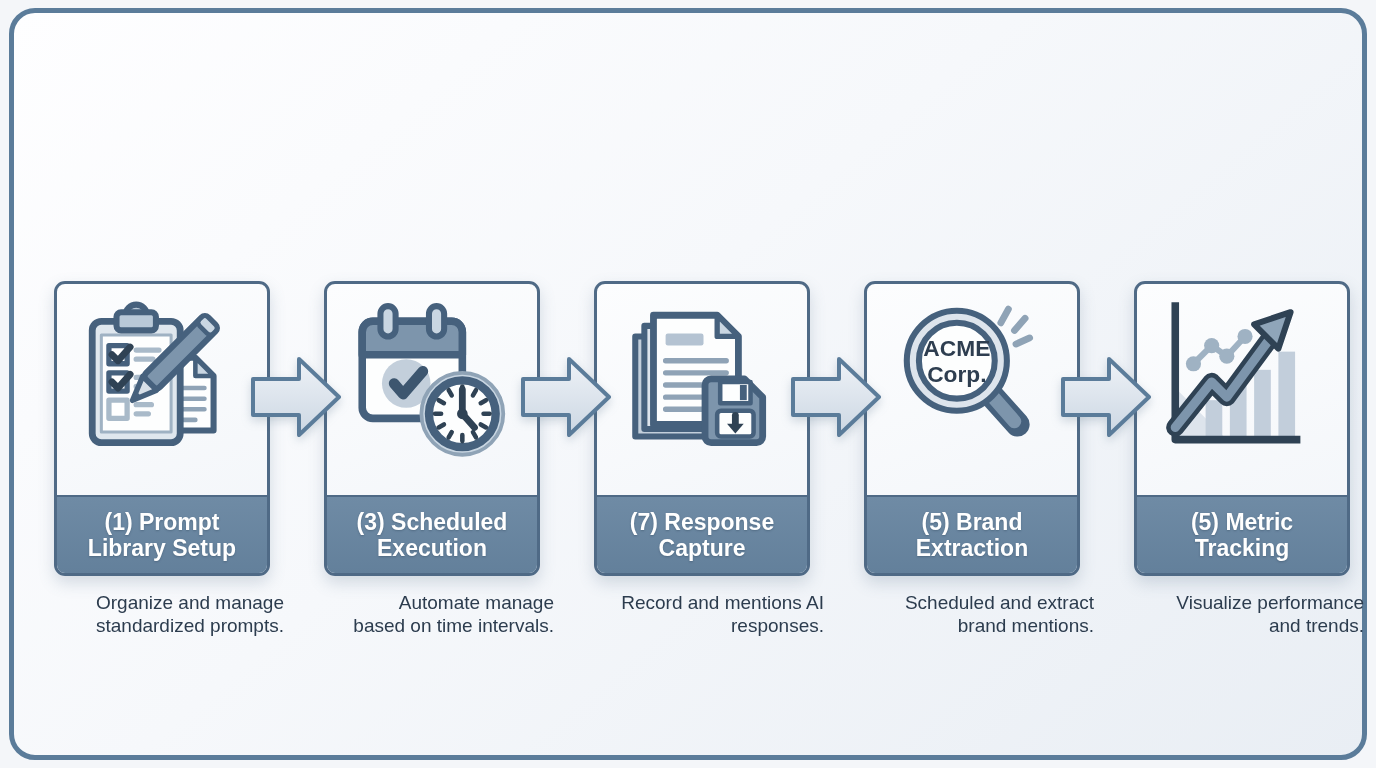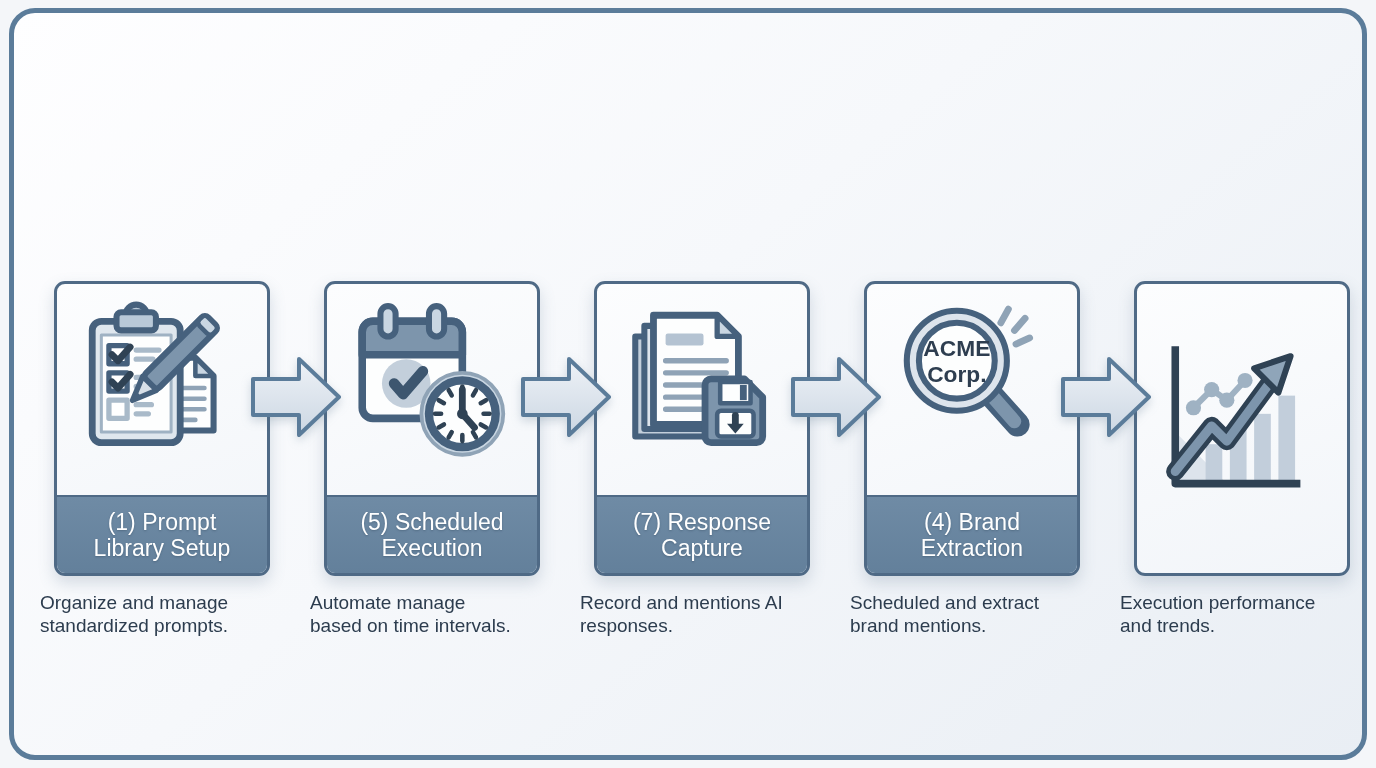--- a/index.html
+++ b/index.html
@@ -47,30 +47,30 @@
     height:78px;
     background:linear-gradient(180deg,#6f8ba5 0%,#63809b 100%);
     border-top:2px solid #4f6a86;
     display:flex;
     align-items:center;
     justify-content:center;
   }
   .band .title {
     color:#ffffff;
     font-size:23px;
-    font-weight:normal;
+    font-weight:bold;
     line-height:26px;
     text-align:center;
     white-space:pre-line;
     text-shadow:0 1px 2px rgba(40,60,80,.35);
   }
   .desc {
     width:244px;
     margin:15px -14px 16px;
-    text-align:left;
+    text-align:right;
     font-size:19px;
     line-height:23px;
     color:#2c3c4e;
     white-space:pre-line;
   }
   .arrow-slot {
     flex:1 1 auto;
     position:relative;
     height:295px;
     z-index:3;
@@ -178,21 +178,21 @@
                 <line x1="80" y1="61" x2="80" y2="65" transform="rotate(300 80 79)"></line>
                 <line x1="80" y1="61" x2="80" y2="65" transform="rotate(330 80 79)"></line>
               </g>
               <line x1="80" y1="79" x2="80" y2="63" stroke="#2f4254" stroke-width="4.5"></line>
               <line x1="80" y1="79" x2="88" y2="88" stroke="#2f4254" stroke-width="4.5"></line>
               <circle cx="80" cy="79" r="3.5" fill="#2f4254"></circle>
             </g>
           </svg>
         </div>
         <div class="band">
-          <div class="title">(5) Scheduled
+          <div class="title">(3) Scheduled
 Execution</div>
         </div>
       </div>
       <div class="desc">Automate manage
 based on time intervals.</div>
     </div>
 
     <div class="arrow-slot">
       <svg width="92" height="88" viewBox="0 0 92 88">
         <polygon points="2,26 48,26 48,6 88,44 48,82 48,62 2,62" fill="url(#ag)" stroke="#5b7c9a" stroke-width="4" stroke-linejoin="round"></polygon>
@@ -248,21 +248,21 @@
               <line x1="74" y1="68" x2="88" y2="84" stroke="#7d95ac" stroke-width="9"></line>
 
               <circle cx="50" cy="44" r="33" fill="#dde4ec" stroke="#46617d" stroke-width="4"></circle>
               <circle cx="50" cy="44" r="25" fill="#fdfefe" stroke="#46617d" stroke-width="4"></circle>
               <text class="lens-text" x="50" y="41">ACME</text>
               <text class="lens-text" x="50" y="58">Corp.</text>
             </g>
           </svg>
         </div>
         <div class="band">
-          <div class="title">(4) Brand
+          <div class="title">(5) Brand
 Extraction</div>
         </div>
       </div>
       <div class="desc">Scheduled and extract
 brand mentions.</div>
     </div>
 
     <div class="arrow-slot">
       <svg width="92" height="88" viewBox="0 0 92 88">
         <polygon points="2,26 48,26 48,6 88,44 48,82 48,62 2,62" fill="url(#ag)" stroke="#5b7c9a" stroke-width="4" stroke-linejoin="round"></polygon>
@@ -288,19 +288,23 @@
               <circle cx="40" cy="34" r="5" fill="#9fb2c3"></circle>
               <circle cx="50" cy="41" r="5" fill="#9fb2c3"></circle>
               <circle cx="62" cy="28" r="5" fill="#9fb2c3"></circle>
 
               <polyline points="16,88 40,58 50,68 78,30" fill="none" stroke="#2f4254" stroke-width="12"></polyline>
               <polyline points="16,88 40,58 50,68 78,30" fill="none" stroke="#7d95ac" stroke-width="6"></polyline>
               <polygon points="92,12 68,20 84,36" fill="#8fa5b9" stroke="#2f4254" stroke-width="4"></polygon>
             </g>
           </svg>
         </div>
-      </div>
-      <div class="desc">Execution performance
+        <div class="band">
+          <div class="title">(5) Metric
+Tracking</div>
+        </div>
+      </div>
+      <div class="desc">Visualize performance
 and trends.</div>
     </div>
 
   </div>
 </div>
 
 </body></html>

